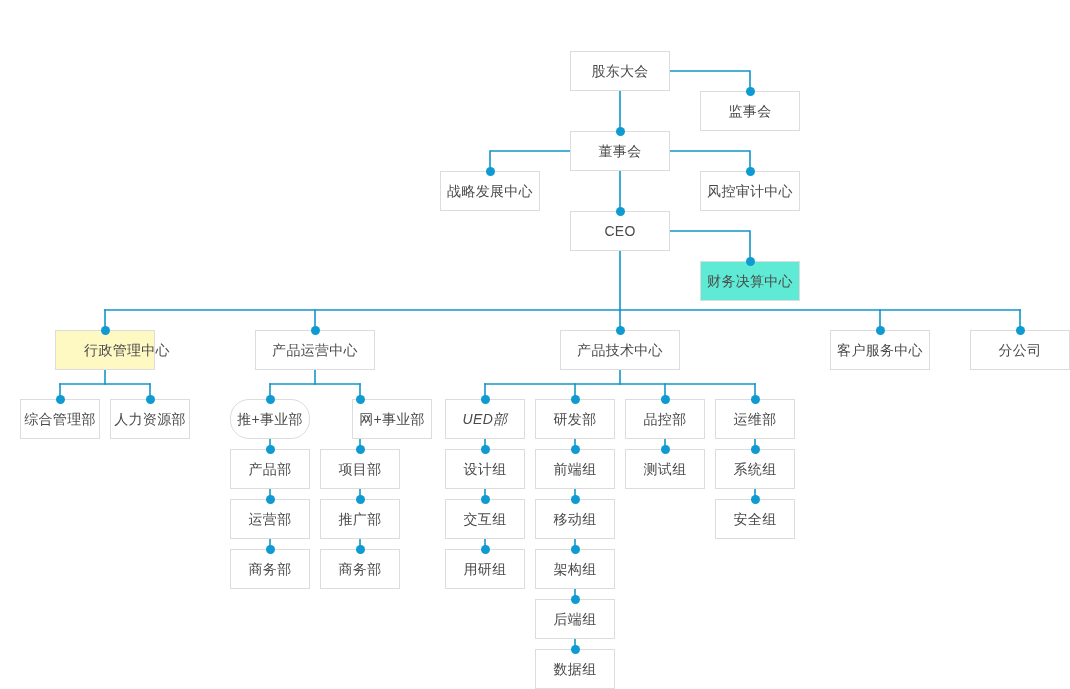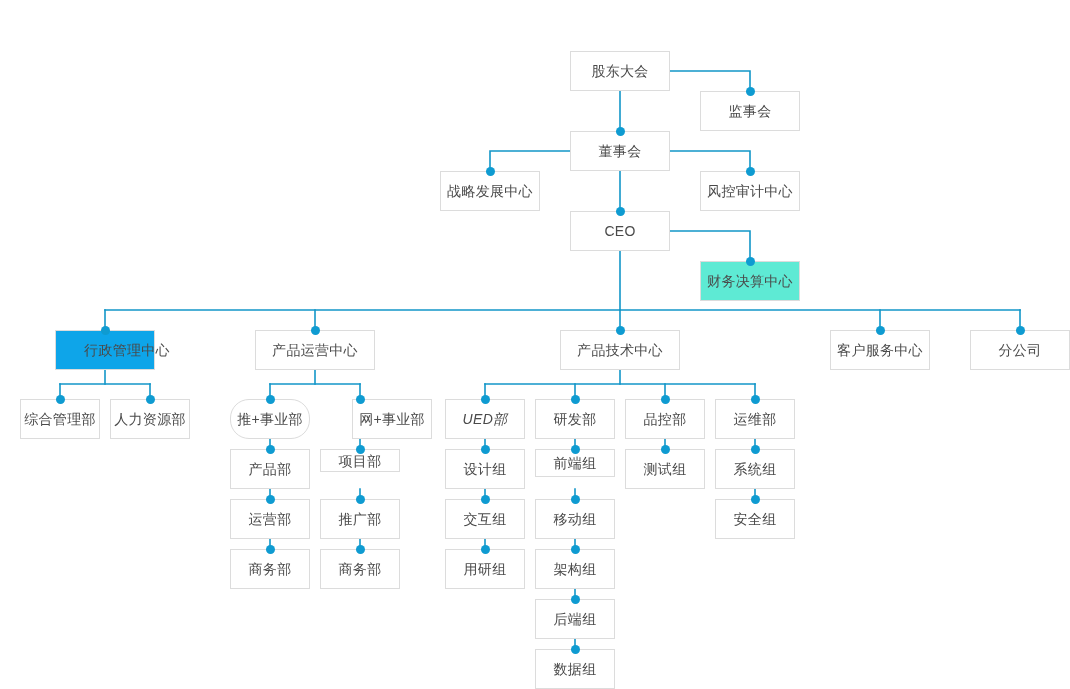--- a/index.html
+++ b/index.html
@@ -128,21 +128,21 @@
       </div>
       <span class="node-dot" style="left: 745.5px; top: 166.5px; background: rgb(15, 155, 209);"></span>
       <div class="org-node" style="left: 570px; top: 211px; width: 100px; height: 40px; border-color: rgb(220, 220, 220); background: rgb(255, 255, 255); color: rgb(74, 74, 74);">
         <span class="node-label">CEO</span>
       </div>
       <span class="node-dot" style="left: 615.5px; top: 206.5px; background: rgb(15, 155, 209);"></span>
       <div class="org-node" style="left: 700px; top: 261px; width: 100px; height: 40px; border-color: rgb(220, 220, 220); background: #5eead4; color: rgb(74, 74, 74);">
         <span class="node-label">财务决算中心</span>
       </div>
       <span class="node-dot" style="left: 745.5px; top: 256.5px; background: rgb(15, 155, 209);"></span>
-      <div class="org-node" style="left: 55px; top: 330px; width: 100px; height: 40px; border-color: rgb(220, 220, 220); background: #0ea5e9; color: rgb(74, 74, 74); padding-left: 44px;">
+      <div class="org-node" style="left: 55px; top: 330px; width: 100px; height: 40px; border-color: rgb(220, 220, 220); background: #fef9c3; color: rgb(74, 74, 74); padding-left: 44px;">
         <span class="node-label">行政管理中心</span>
       </div>
       <span class="node-dot" style="left: 100.5px; top: 325.5px; background: rgb(15, 155, 209);"></span>
       <div class="org-node" style="left: 255px; top: 330px; width: 120px; height: 40px; border-color: rgb(220, 220, 220); background: rgb(255, 255, 255); color: rgb(74, 74, 74);">
         <span class="node-label">产品运营中心</span>
       </div>
       <span class="node-dot" style="left: 310.5px; top: 325.5px; background: rgb(15, 155, 209);"></span>
       <div class="org-node" style="left: 560px; top: 330px; width: 120px; height: 40px; border-color: rgb(220, 220, 220); background: rgb(255, 255, 255); color: rgb(74, 74, 74);">
         <span class="node-label">产品技术中心</span>
       </div>
@@ -176,21 +176,21 @@
       </div>
       <span class="node-dot" style="left: 265.5px; top: 494.5px; background: rgb(15, 155, 209);"></span>
       <div class="org-node" style="left: 230px; top: 549px; width: 80px; height: 40px; border-color: rgb(220, 220, 220); background: rgb(255, 255, 255); color: rgb(74, 74, 74);">
         <span class="node-label">商务部</span>
       </div>
       <span class="node-dot" style="left: 265.5px; top: 544.5px; background: rgb(15, 155, 209);"></span>
       <div class="org-node" style="left: 320px; top: 399px; width: 80px; height: 40px; border-color: rgb(220, 220, 220); background: rgb(255, 255, 255); color: rgb(74, 74, 74); margin-left: 32px;">
         <span class="node-label">网+事业部</span>
       </div>
       <span class="node-dot" style="left: 355.5px; top: 394.5px; background: rgb(15, 155, 209);"></span>
-      <div class="org-node" style="left: 320px; top: 449px; width: 80px; height: 23px; border-color: rgb(220, 220, 220); background: rgb(255, 255, 255); color: rgb(74, 74, 74);">
+      <div class="org-node" style="left: 320px; top: 449px; width: 80px; height: 40px; border-color: rgb(220, 220, 220); background: rgb(255, 255, 255); color: rgb(74, 74, 74);">
         <span class="node-label">项目部</span>
       </div>
       <span class="node-dot" style="left: 355.5px; top: 444.5px; background: rgb(15, 155, 209);"></span>
       <div class="org-node" style="left: 320px; top: 499px; width: 80px; height: 40px; border-color: rgb(220, 220, 220); background: rgb(255, 255, 255); color: rgb(74, 74, 74);">
         <span class="node-label">推广部</span>
       </div>
       <span class="node-dot" style="left: 355.5px; top: 494.5px; background: rgb(15, 155, 209);"></span>
       <div class="org-node" style="left: 320px; top: 549px; width: 80px; height: 40px; border-color: rgb(220, 220, 220); background: rgb(255, 255, 255); color: rgb(74, 74, 74);">
         <span class="node-label">商务部</span>
       </div>
@@ -208,21 +208,21 @@
       </div>
       <span class="node-dot" style="left: 480.5px; top: 494.5px; background: rgb(15, 155, 209);"></span>
       <div class="org-node" style="left: 445px; top: 549px; width: 80px; height: 40px; border-color: rgb(220, 220, 220); background: rgb(255, 255, 255); color: rgb(74, 74, 74);">
         <span class="node-label">用研组</span>
       </div>
       <span class="node-dot" style="left: 480.5px; top: 544.5px; background: rgb(15, 155, 209);"></span>
       <div class="org-node" style="left: 535px; top: 399px; width: 80px; height: 40px; border-color: rgb(220, 220, 220); background: rgb(255, 255, 255); color: rgb(74, 74, 74);">
         <span class="node-label">研发部</span>
       </div>
       <span class="node-dot" style="left: 570.5px; top: 394.5px; background: rgb(15, 155, 209);"></span>
-      <div class="org-node" style="left: 535px; top: 449px; width: 80px; height: 28px; border-color: rgb(220, 220, 220); background: rgb(255, 255, 255); color: rgb(74, 74, 74);">
+      <div class="org-node" style="left: 535px; top: 449px; width: 80px; height: 40px; border-color: rgb(220, 220, 220); background: rgb(255, 255, 255); color: rgb(74, 74, 74);">
         <span class="node-label">前端组</span>
       </div>
       <span class="node-dot" style="left: 570.5px; top: 444.5px; background: rgb(15, 155, 209);"></span>
       <div class="org-node" style="left: 535px; top: 499px; width: 80px; height: 40px; border-color: rgb(220, 220, 220); background: rgb(255, 255, 255); color: rgb(74, 74, 74);">
         <span class="node-label">移动组</span>
       </div>
       <span class="node-dot" style="left: 570.5px; top: 494.5px; background: rgb(15, 155, 209);"></span>
       <div class="org-node" style="left: 535px; top: 549px; width: 80px; height: 40px; border-color: rgb(220, 220, 220); background: rgb(255, 255, 255); color: rgb(74, 74, 74);">
         <span class="node-label">架构组</span>
       </div>

